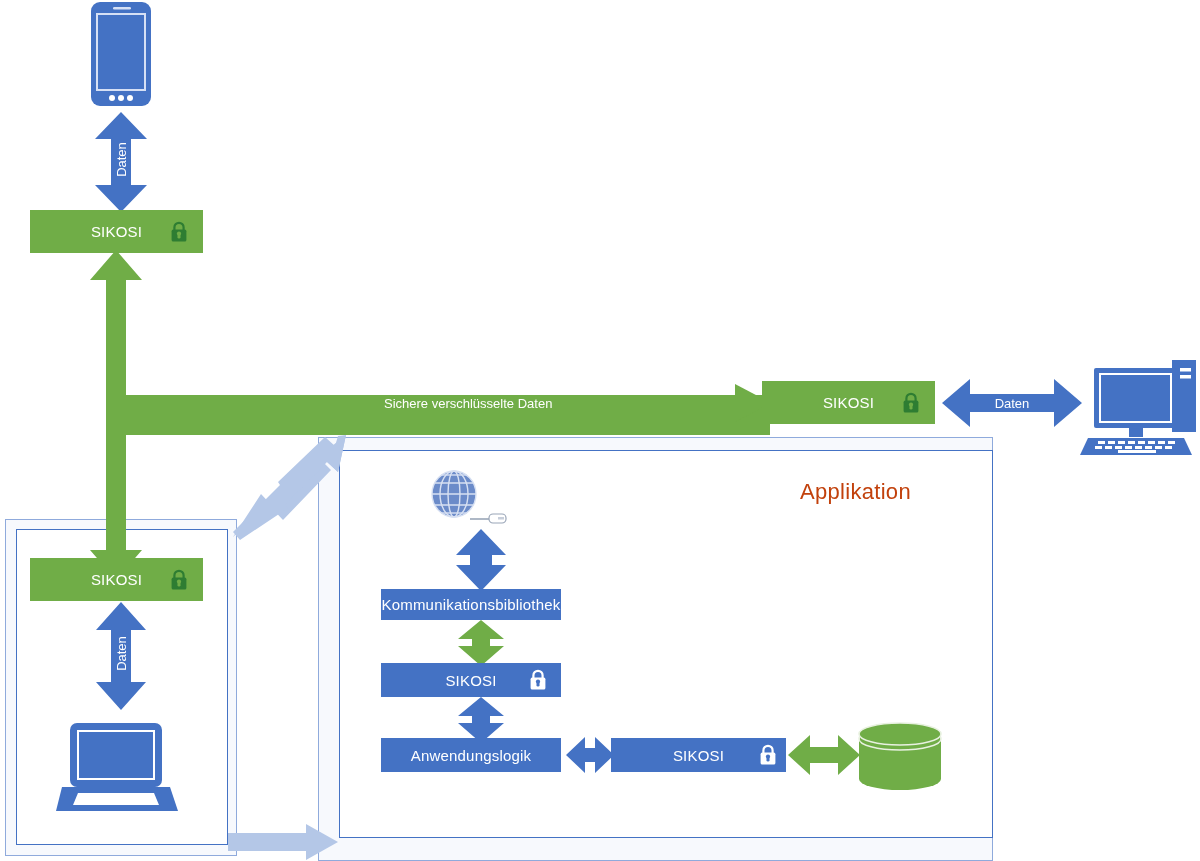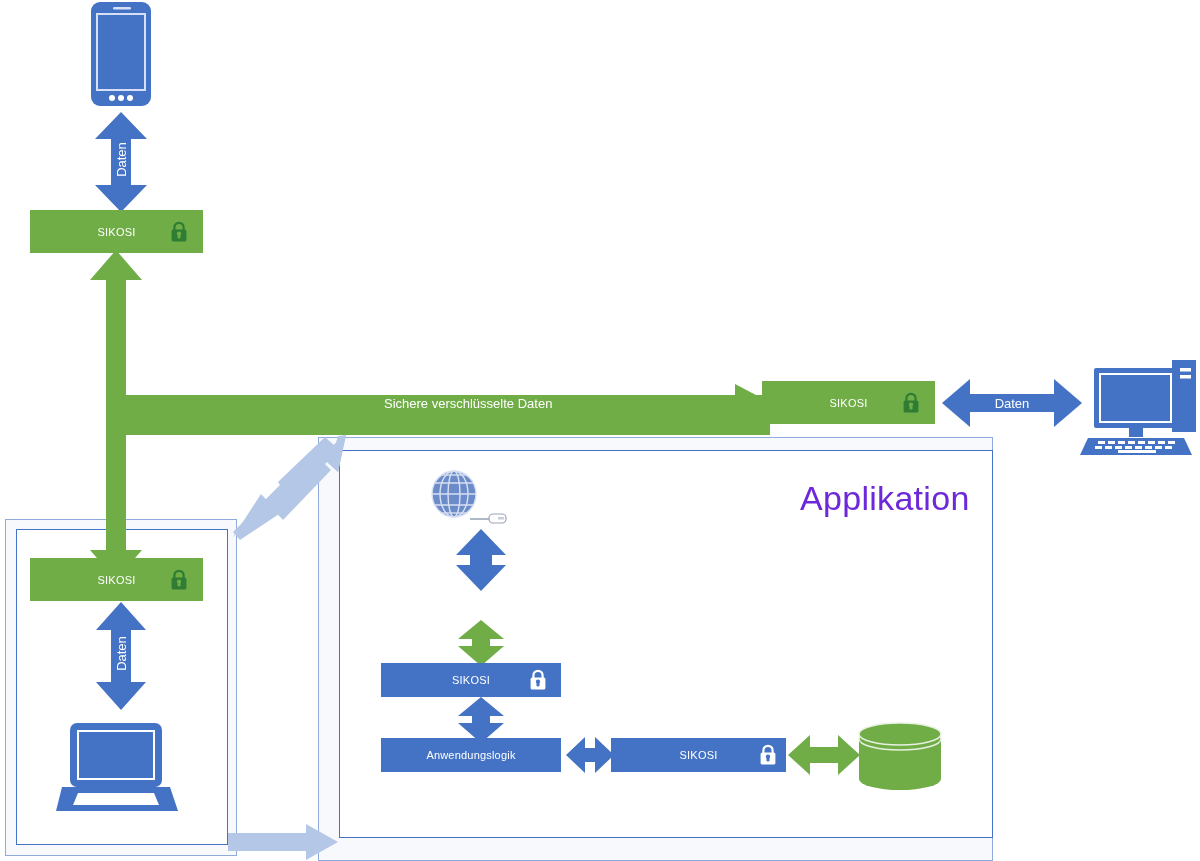--- a/index.html
+++ b/index.html
@@ -17,21 +17,21 @@
   }
   #stage > *{position:absolute;}
 
   
   .box{
     box-sizing:border-box;
     display:flex;
     align-items:center;
     justify-content:center;
     color:#ffffff;
-    font-size:11px;
+    font-size:15px;
     letter-spacing:.2px;
     white-space:nowrap;
   }
   .box-green{background:#70AD47;}
   .box-blue{background:#4472C4;}
   .box .lbl{pointer-events:none;}
 
   .lock{
     position:absolute;
     width:18px;height:22px;
@@ -43,22 +43,22 @@
     border:1px solid #8FAADC;
     background:#F7F9FD;
   }
   .pane-inner{
     box-sizing:border-box;
     border:1px solid #4472C4;
     background:#ffffff;
   }
 
   .applikation-title{
-    color:#6d28d9;
-    font-size:34px;
+    color:#c2410c;
+    font-size:22px;
     letter-spacing:.3px;
     white-space:nowrap;
   }
 
   .arrow-label{
     color:#ffffff;
     font-size:13px;
     white-space:nowrap;
   }
   .arrow-label.vert{
@@ -211,20 +211,23 @@
 
     <line x1="42" y1="49" x2="62" y2="49" stroke="#9AA6B8" stroke-width="1.6"></line>
     <rect x="61" y="44" width="17" height="9" rx="4" fill="#FFFFFF" stroke="#9AA6B8" stroke-width="1.2"></rect>
     <rect x="70" y="47" width="6" height="2.5" fill="#C7CEDA"></rect>
   </svg>
 
   <svg style="left:454px;top:529px;" width="54" height="62" viewBox="0 0 54 62">
     <polygon points="27,0 52,26 38,26 38,36 52,36 27,62 2,36 16,36 16,26 2,26" fill="#4472C4"></polygon>
   </svg>
 
+  <div class="box box-blue" style="left:381px;top:589px;width:180px;height:31px;">
+    <span class="lbl">Kommunikationsbibliothek</span>
+  </div>
 
   <svg style="left:456px;top:620px;" width="50" height="46" viewBox="0 0 50 46">
     <polygon points="25,0 48,19 34,19 34,26 48,26 25,46 2,26 16,26 16,19 2,19" fill="#70AD47"></polygon>
   </svg>
 
   <div class="box box-blue" style="left:381px;top:663px;width:180px;height:34px;">
     <span class="lbl">SIKOSI</span>
     <svg class="lock" style="left:148px;top:6px;" viewBox="0 0 18 22">
       <path d="M4.4 9 V6.4 A4.6 4.6 0 0 1 13.6 6.4 V9" fill="none" stroke="#FFFFFF" stroke-width="2.2"></path>
       <rect x="1.6" y="8.6" width="14.8" height="12" rx="1.6" fill="#FFFFFF"></rect>

